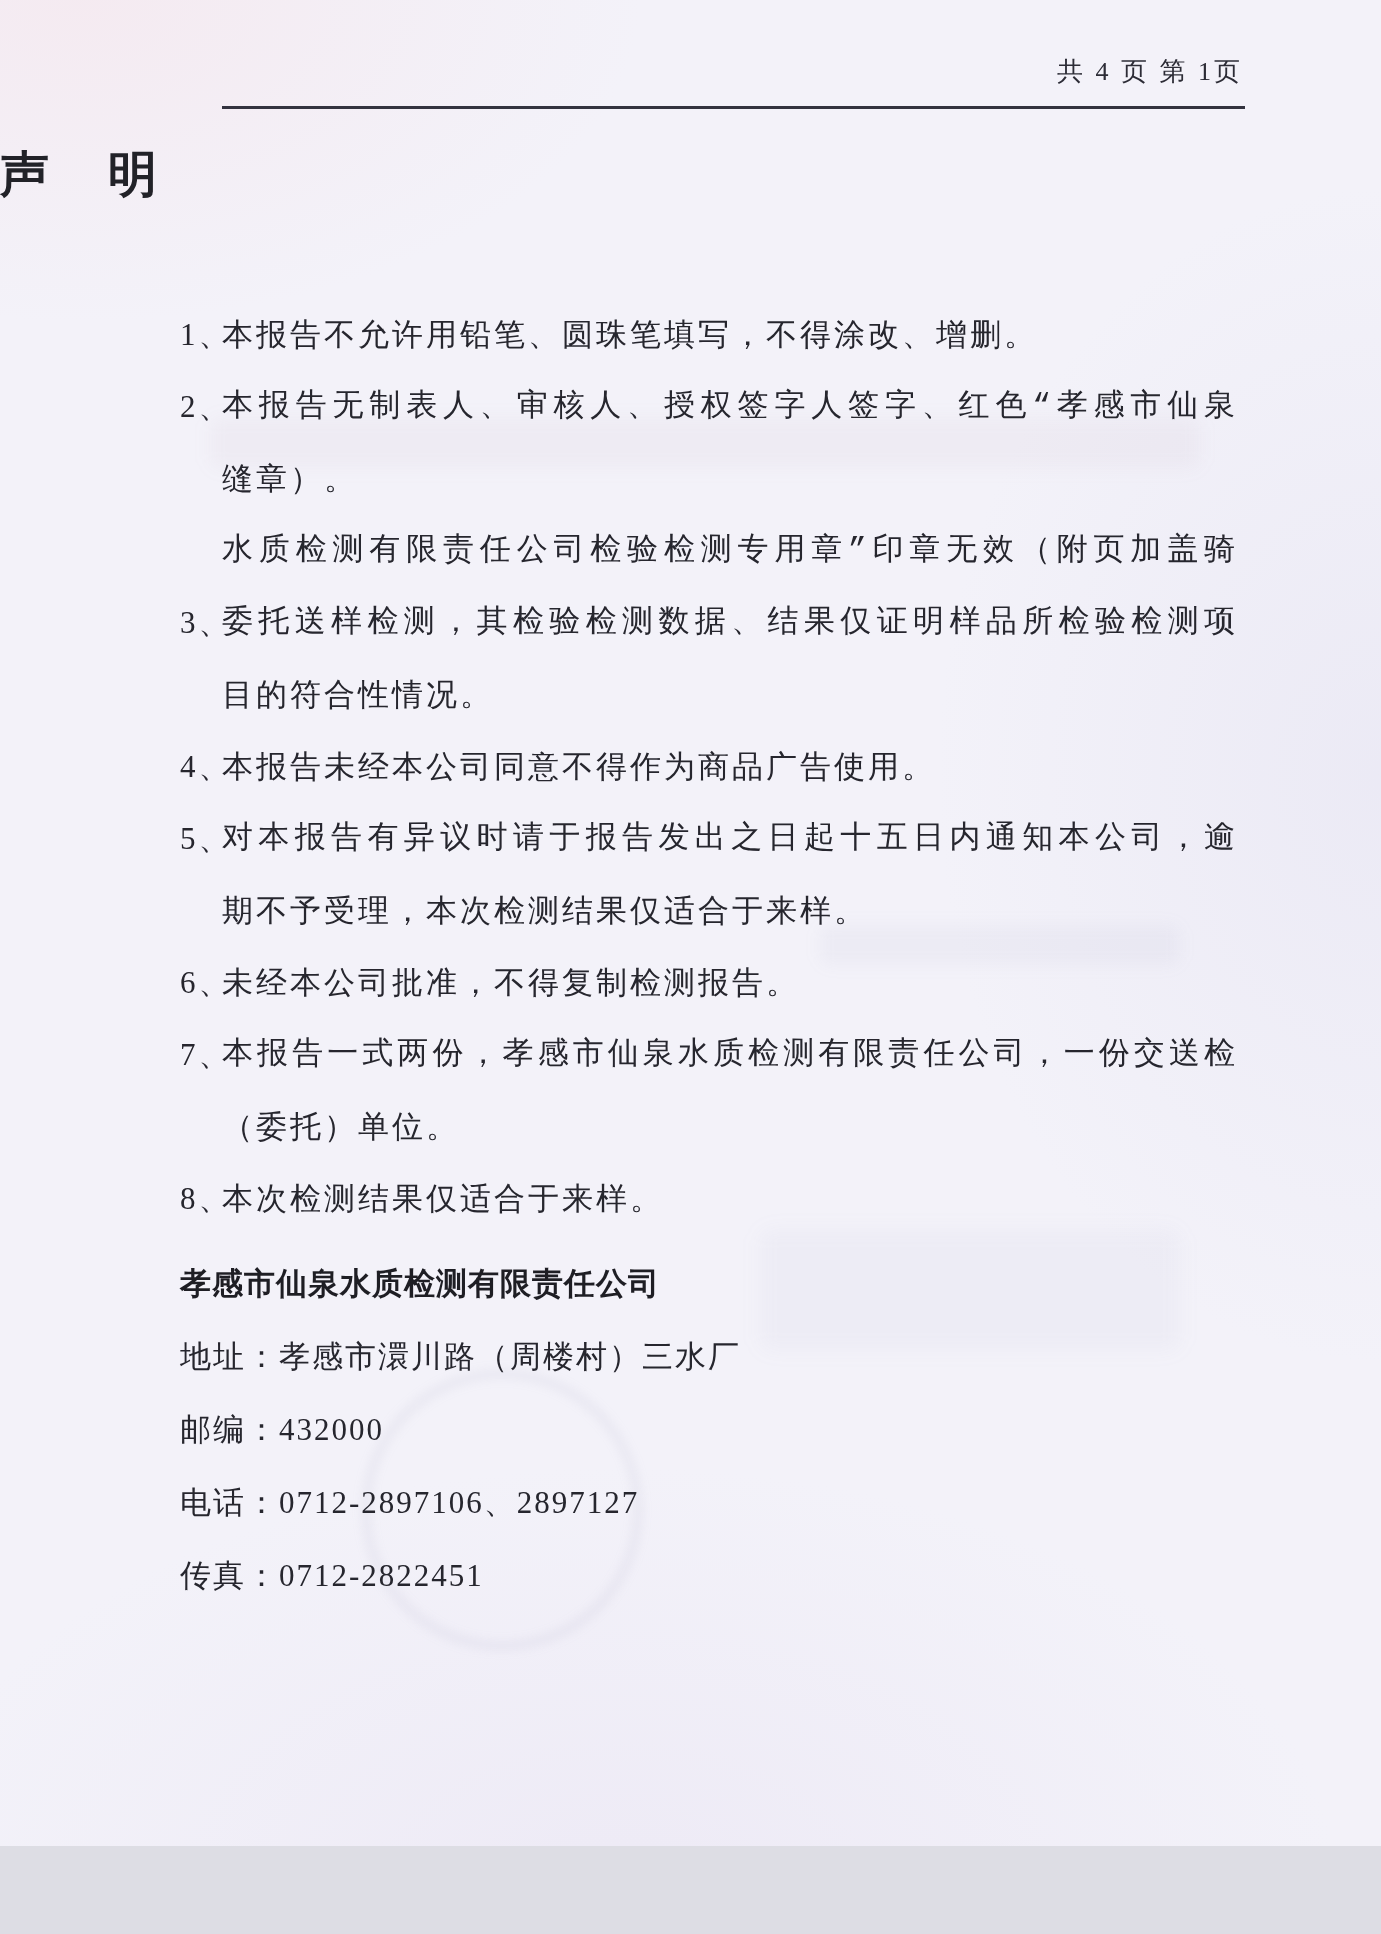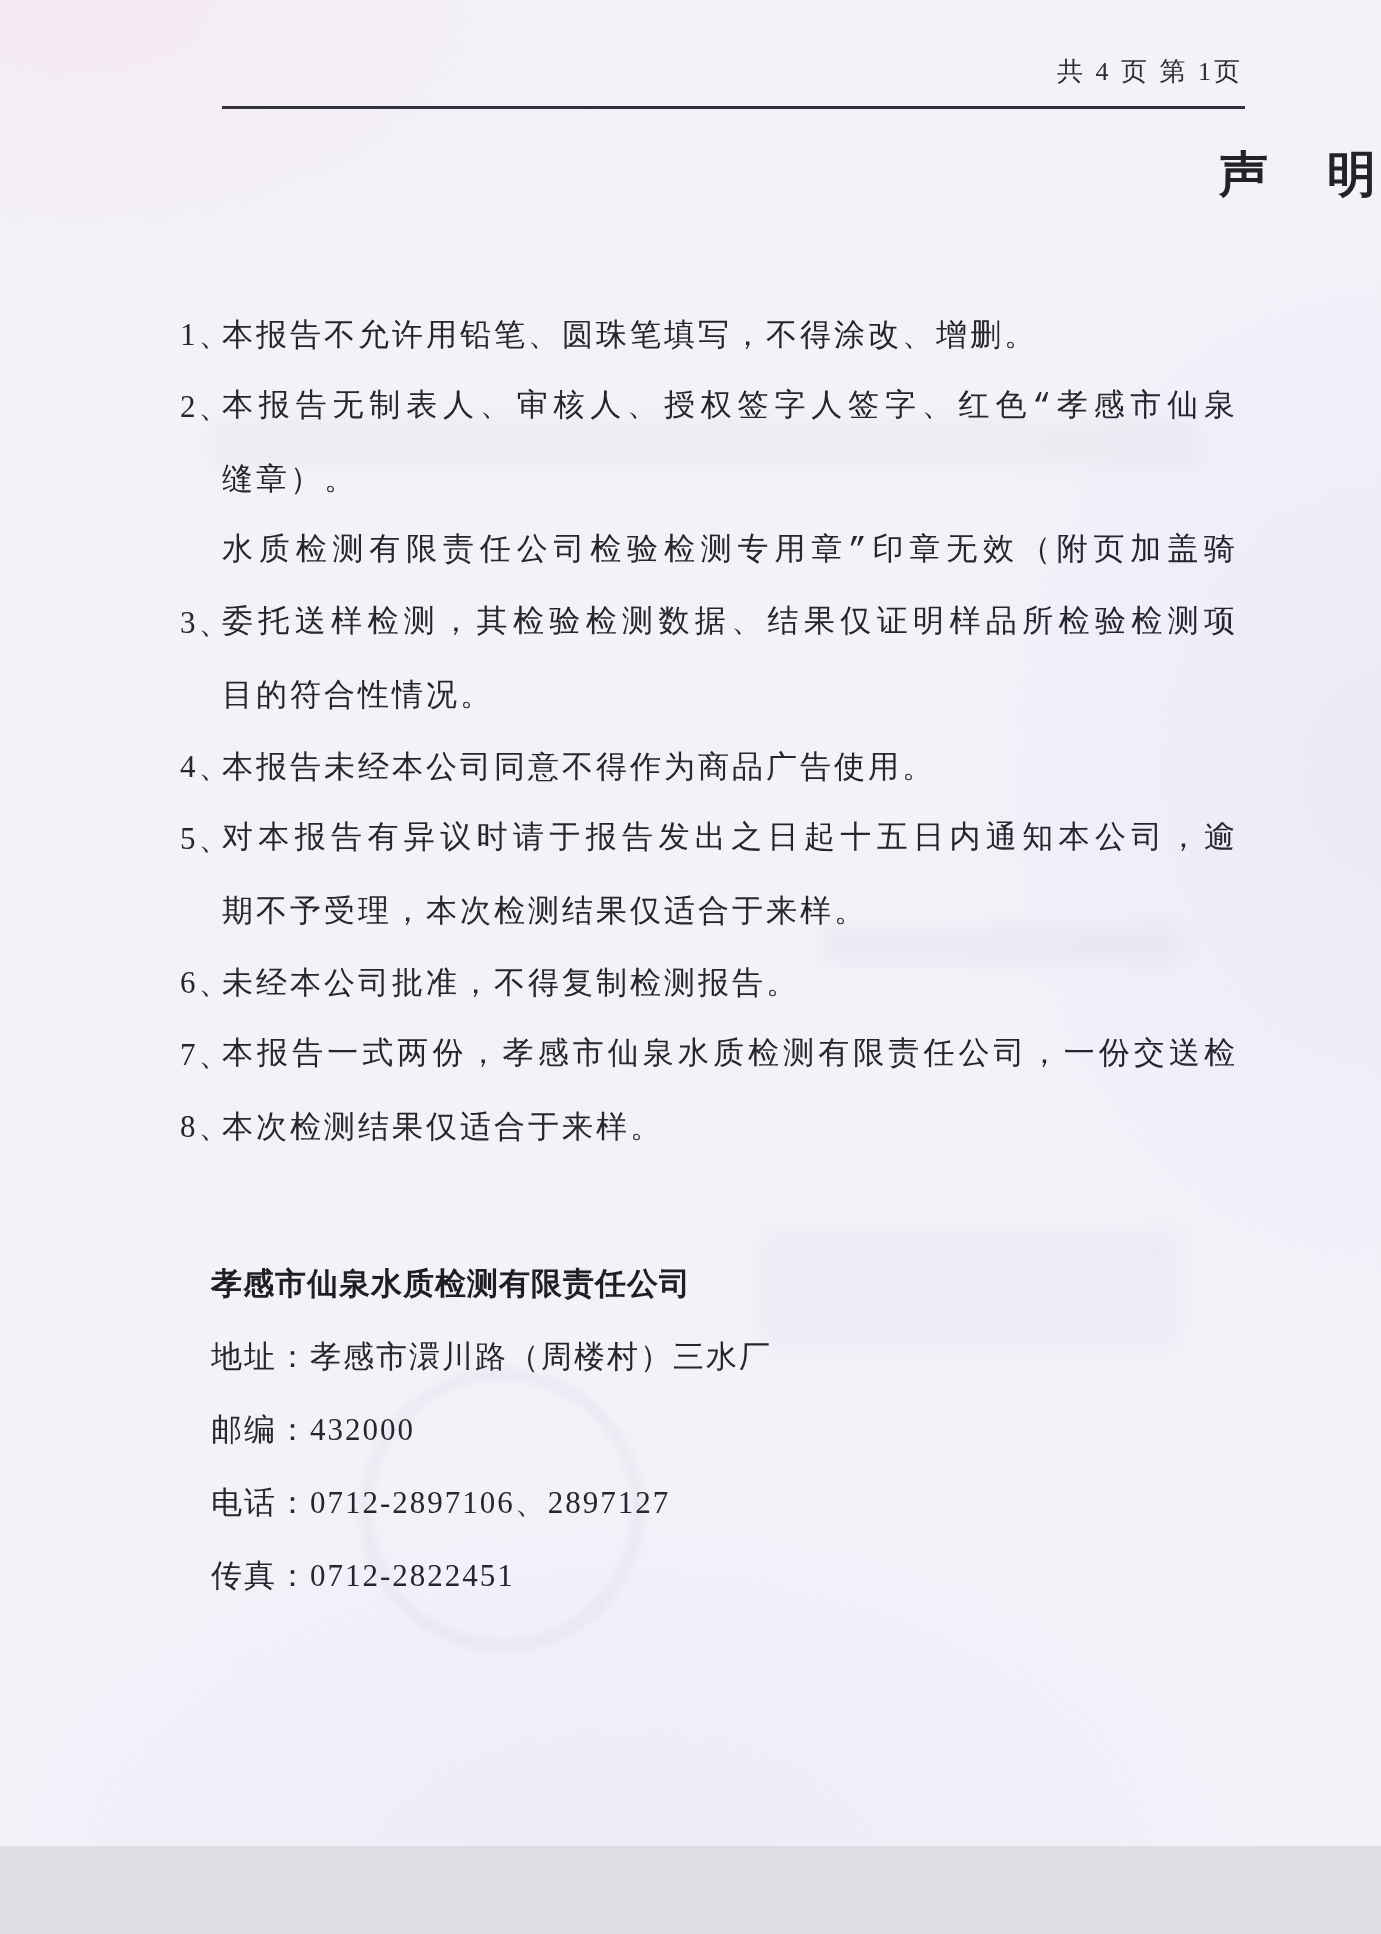--- a/index.html
+++ b/index.html
@@ -28,41 +28,41 @@
     position:absolute; top:54px; right:138px;
     font-size:26px; letter-spacing:3px; color:#2c2c36;
   }
   .header-rule {
     position:absolute; top:106px; left:222px; width:1023px; height:3px;
     background:#33333f;
   }
 
   .doc-title {
     position:absolute; top:142px; left:0; width:100%;
-    text-align:right;
+    text-align:left;
     font-size:49px; font-weight:bold; letter-spacing:5px; color:#222228;
   }
 
   .statement-list {
     position:absolute; top:299px; left:180px; width:1058px;
     font-size:31px; letter-spacing:3px;
   }
   .item { position:relative; padding-left:42px; }
   .item .num { position:absolute; left:0; top:0; line-height:72px; }
   .item .line { line-height:72px; white-space:nowrap; }
   .item .line.fill {
     white-space:normal;
     text-align:justify; text-align-last:justify;font-family:Liberation Mono, monospace;
   }
 
   .company {
     position:absolute; left:180px; top:1247px;
     font-size:31px; letter-spacing:2px;
   }
-  .company div { line-height:73px;margin-left:31px; }
+  .company div { line-height:73px; }
   .company .company-name {
     font-family:"Liberation Sans","DejaVu Sans",sans-serif;
     font-weight:bold; letter-spacing:1px; color:#1e1e24;
   }
 </style>
 </head>
 <body>
 
 <div class="paper">
 
@@ -101,20 +101,21 @@
         <div class="line fill">对本报告有异议时请于报告发出之日起十五日内通知本公司，逾</div>
         <div class="line">期不予受理，本次检测结果仅适合于来样。</div>
       </div>
       <div class="item">
         <span class="num">6、</span>
         <div class="line">未经本公司批准，不得复制检测报告。</div>
       </div>
       <div class="item">
         <span class="num">7、</span>
         <div class="line fill">本报告一式两份，孝感市仙泉水质检测有限责任公司，一份交送检</div>
+        <div class="line">（委托）单位。</div>
       </div>
       <div class="item">
         <span class="num">8、</span>
         <div class="line">本次检测结果仅适合于来样。</div>
       </div>
     </div>
 
   <div class="company">
     <div class="company-name">孝感市仙泉水质检测有限责任公司</div>
     <div>地址：孝感市澴川路（周楼村）三水厂</div>

